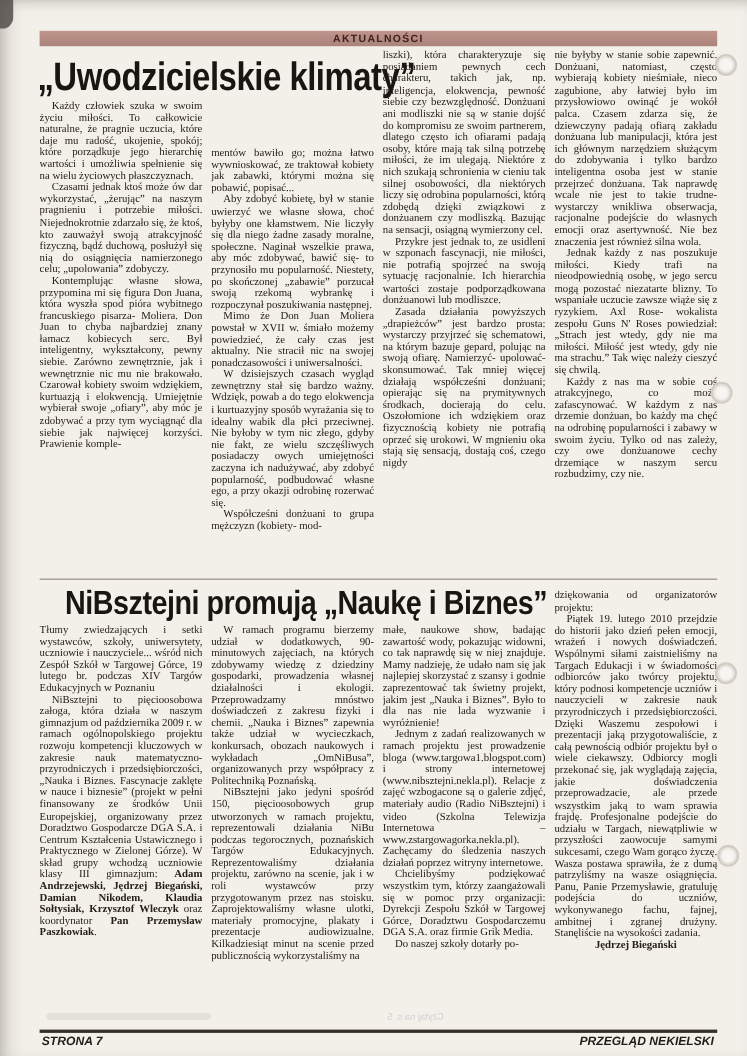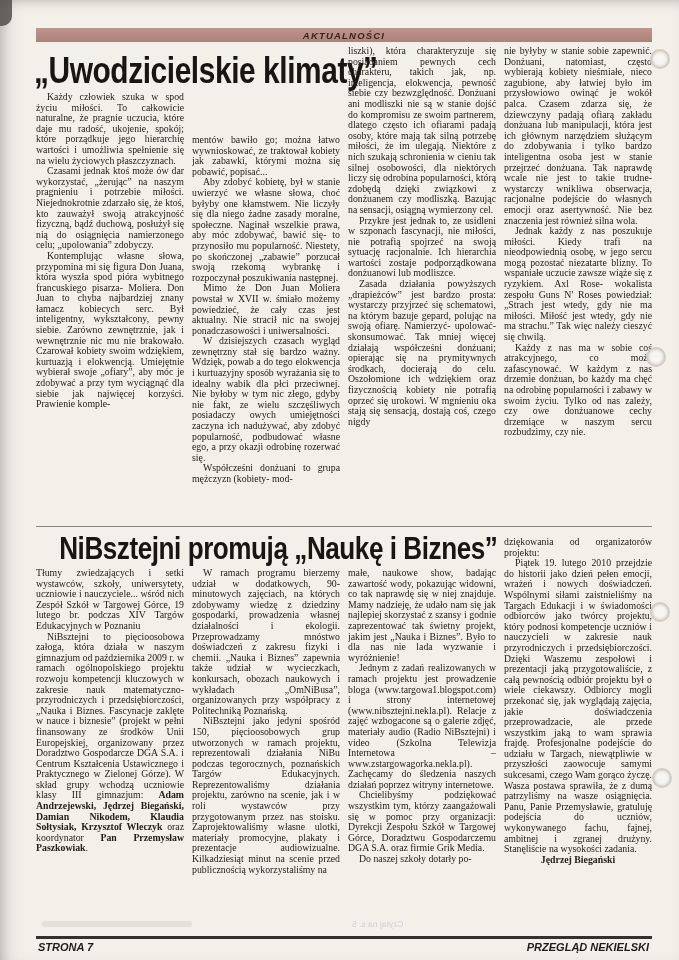--- a/index.html
+++ b/index.html
@@ -15,21 +15,21 @@
     position:absolute;left:0;top:0;width:12px;height:26px;
     background:#4a4540;border-bottom-right-radius:10px;opacity:.8;
   }
   .banner{
     position:absolute;left:36px;top:28px;width:616px;height:14px;
     background:linear-gradient(#bf948b,#a9837b);
     display:flex;align-items:center;justify-content:center;
   }
   .banner span{
     font-family:"Liberation Sans", sans-serif;
-    font-size:9.5px;font-weight:bold;font-style:italic;
+    font-size:9.5px;font-weight:bold;
     letter-spacing:1.2px;color:#40211b;
   }
   .t1{
     position:absolute;left:34px;top:50px;width:320px;
     font-family:"Liberation Sans", sans-serif;
     font-size:34px;font-weight:bold;color:#181512;
     transform:scale(.88,1.06);transform-origin:left top;
     white-space:nowrap;letter-spacing:-.5px;
   }
   .t2{
@@ -96,21 +96,21 @@
 
   <div class="corner-smudge"></div>
 
   <div class="banner">
     <span>AKTUALNOŚCI</span>
   </div>
 
   <div class="t1">„Uwodzicielskie klimaty”</div>
 
   <div class="col a1c1">
-    <p>Każdy człowiek szuka w spod życiu miłości. To całkowicie naturalne, że pragnie uczucia, które daje mu radość, ukojenie, spokój; które porządkuje jego hierarchię wartości i umożliwia spełnienie się na wielu życiowych płaszczyznach.</p>
+    <p>Każdy człowiek szuka w swoim życiu miłości. To całkowicie naturalne, że pragnie uczucia, które daje mu radość, ukojenie, spokój; które porządkuje jego hierarchię wartości i umożliwia spełnienie się na wielu życiowych płaszczyznach.</p>
     <p>Czasami jednak ktoś może ów dar wykorzystać, „żerując” na naszym pragnieniu i potrzebie miłości. Niejednokrotnie zdarzało się, że ktoś, kto zauważył swoją atrakcyjność fizyczną, bądź duchową, posłużył się nią do osiągnięcia namierzonego celu; „upolowania” zdobyczy.</p>
     <p>Kontemplując własne słowa, przypomina mi się figura Don Juana, która wyszła spod pióra wybitnego francuskiego pisarza- Moliera. Don Juan to chyba najbardziej znany łamacz kobiecych serc. Był inteligentny, wykształcony, pewny siebie. Zarówno zewnętrznie, jak i wewnętrznie nic mu nie brakowało. Czarował kobiety swoim wdziękiem, kurtuazją i elokwencją. Umiejętnie wybierał swoje „ofiary”, aby móc je zdobywać a przy tym wyciągnąć dla siebie jak najwięcej korzyści. Prawienie komple-</p>
   </div>
 
   <div class="col a1c2">
     <p class="cont">mentów bawiło go; można łatwo wywnioskować, ze traktował kobiety jak zabawki, którymi można się pobawić, popisać...</p>
     <p>Aby zdobyć kobietę, był w stanie uwierzyć we własne słowa, choć byłyby one kłamstwem. Nie liczyły się dla niego żadne zasady moralne, społeczne. Naginał wszelkie prawa, aby móc zdobywać, bawić się- to przynosiło mu popularność. Niestety, po skończonej „zabawie” porzucał swoją rzekomą wybrankę i rozpoczynał poszukiwania następnej.</p>
     <p>Mimo że Don Juan Moliera powstał w XVII w. śmiało możemy powiedzieć, że cały czas jest aktualny. Nie stracił nic na swojej ponadczasowości i uniwersalności.</p>
     <p>W dzisiejszych czasach wygląd zewnętrzny stał się bardzo ważny. Wdzięk, powab a do tego elokwencja i kurtuazyjny sposób wyrażania się to idealny wabik dla płci przeciwnej. Nie byłoby w tym nic złego, gdyby nie fakt, ze wielu szczęśliwych posiadaczy owych umiejętności zaczyna ich nadużywać, aby zdobyć popularność, podbudować własne ego, a przy okazji odrobinę rozerwać się.</p>
     <p>Współcześni donżuani to grupa mężczyzn (kobiety- mod-</p>

